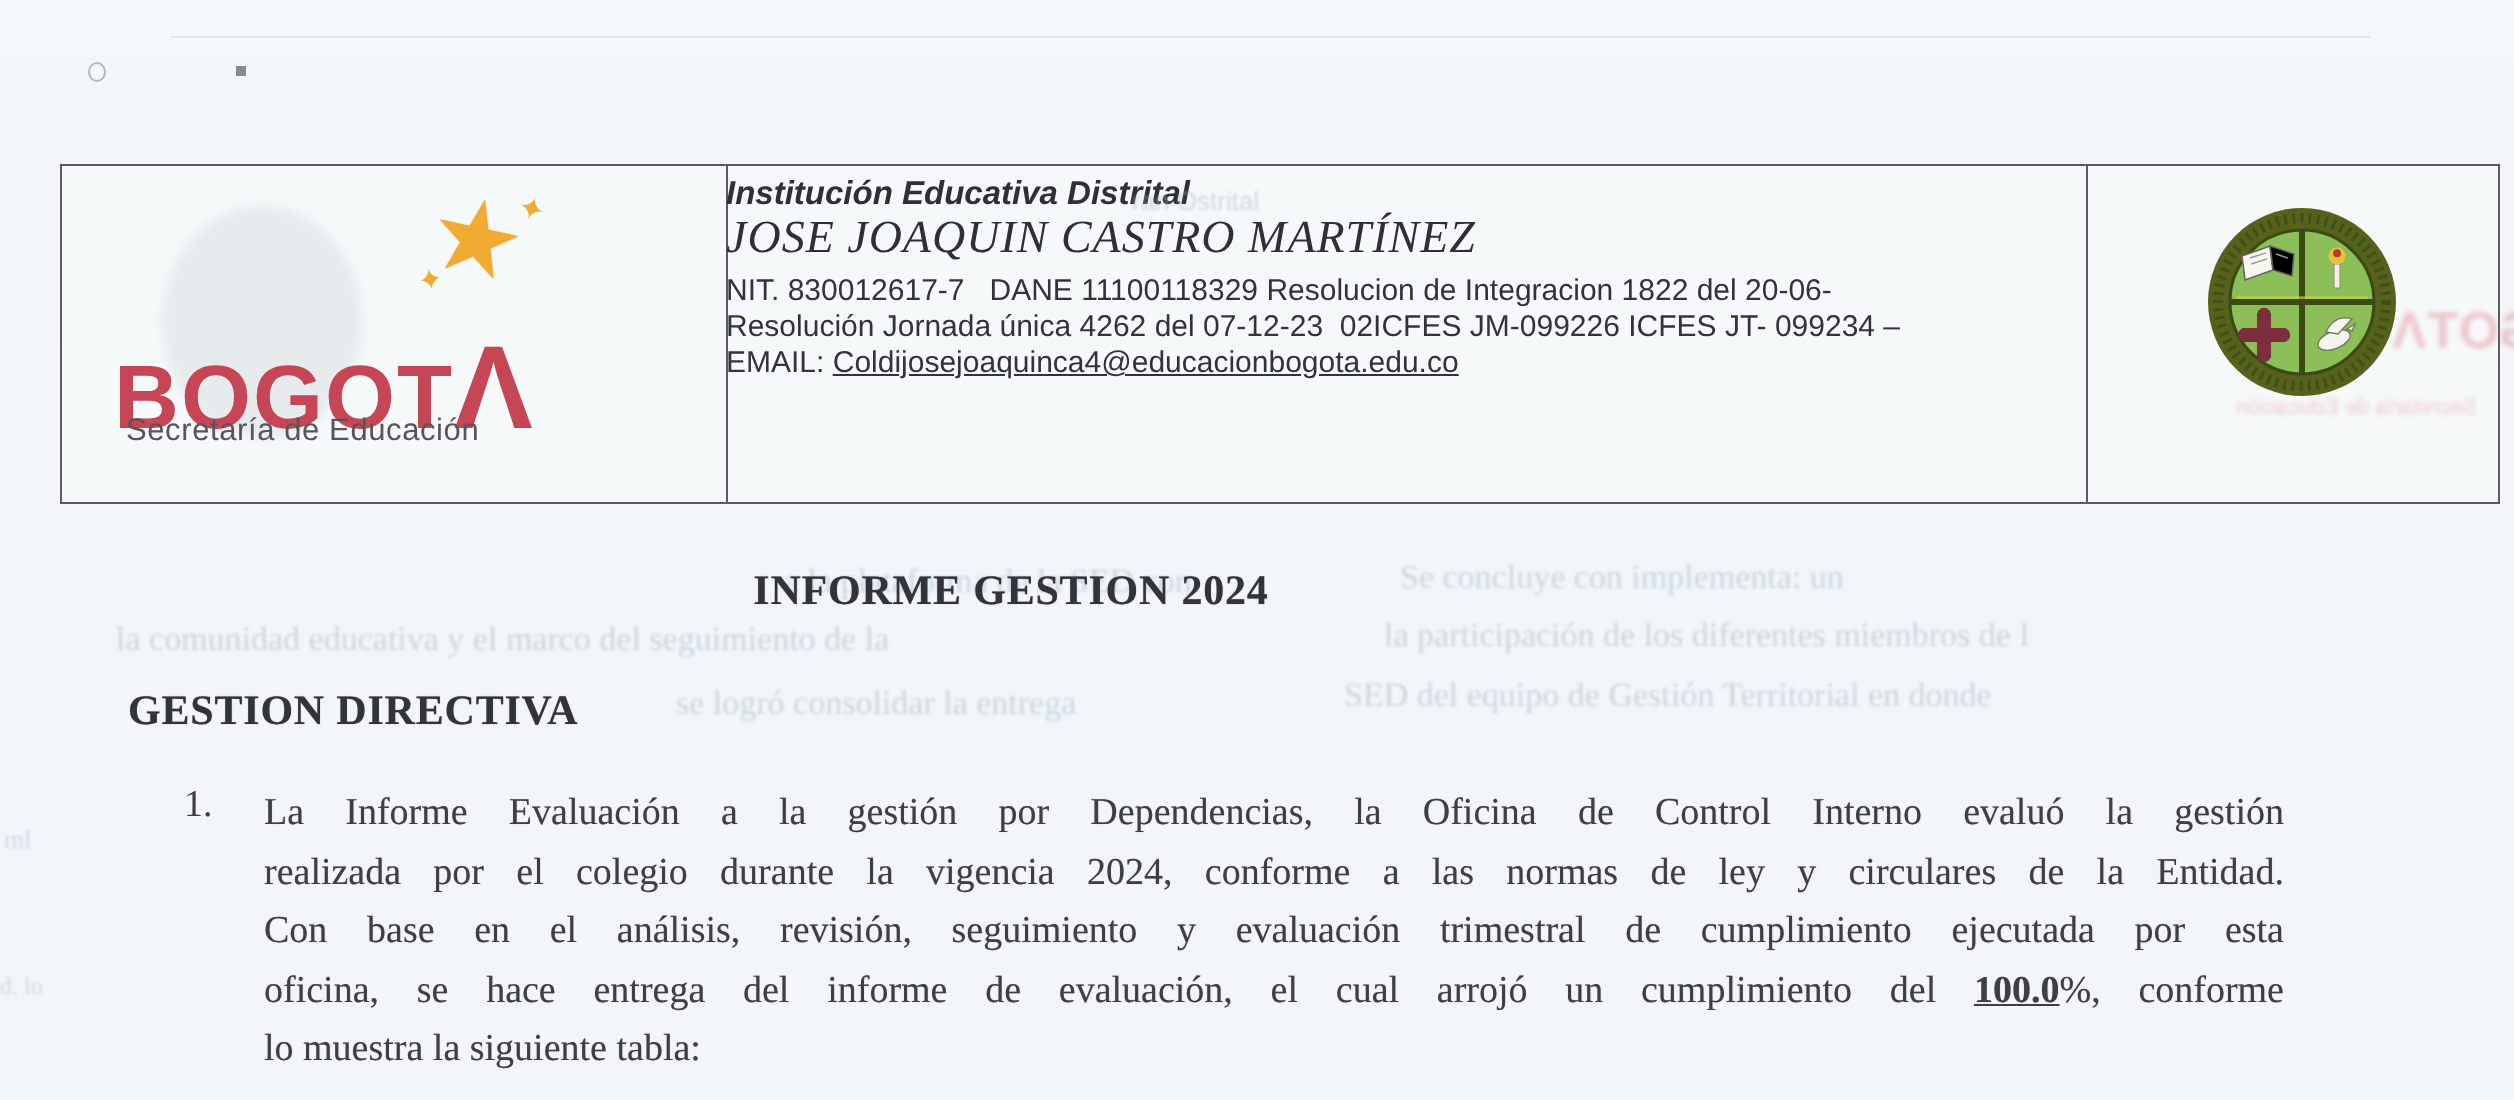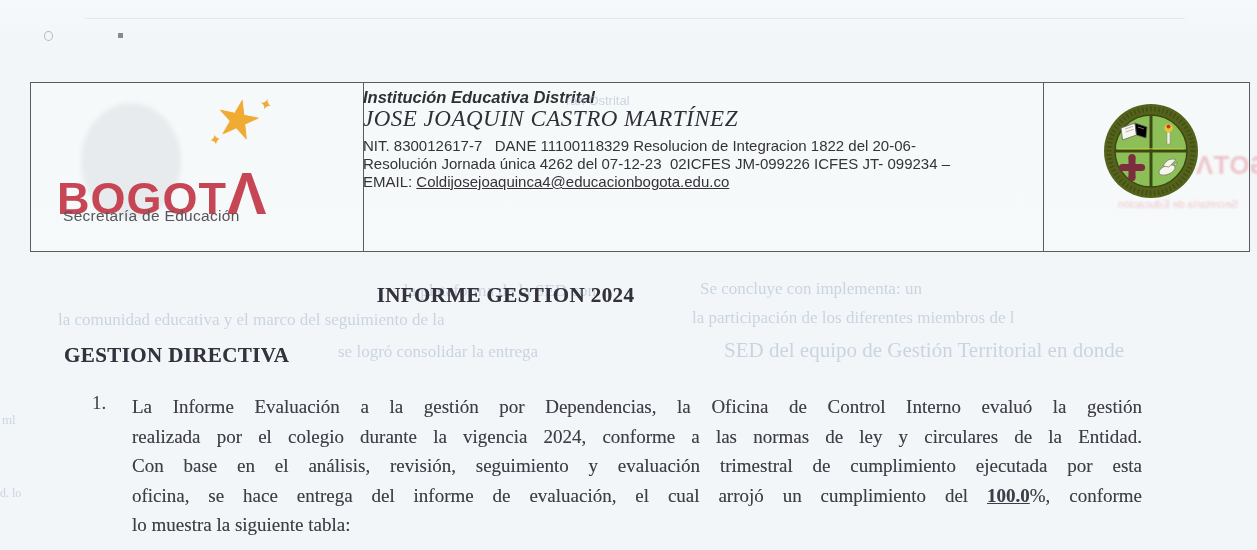--- a/index.html
+++ b/index.html
@@ -127,21 +127,21 @@
       </svg>
     </div>
   </div>
 
   <div class="ghost" style="left:566px;top:93px;font-size:13px;font-family:'Liberation Sans',sans-serif;">ran Ostrital</div>
   <div class="ghost" style="left:392px;top:281px;font-size:17px;">a la plataforma de la SED con</div>
   <div class="ghost" style="left:58px;top:310px;font-size:17px;">la comunidad educativa y el marco del seguimiento de la</div>
   <div class="ghost" style="left:338px;top:342px;font-size:17px;">se logró consolidar la entrega</div>
   <div class="ghost" style="left:692px;top:308px;font-size:17px;">la participación de los diferentes miembros de l</div>
   <div class="ghost" style="left:700px;top:279px;font-size:17px;">Se concluye con implementa: un</div>
-  <div class="ghost" style="left:724px;top:338px;font-size:21px;">SED del equipo de Gestión Territorial en donde</div>
+  <div class="ghost" style="left:672px;top:338px;font-size:17px;">SED del equipo de Gestión Territorial en donde</div>
   <div class="ghost" style="left:2px;top:412px;font-size:13px;">ml</div>
   <div class="ghost" style="left:0px;top:486px;font-size:12px;">d. lo</div>
   <div class="ghost-red" style="left:1196px;top:150px;font-size:26px;">BOGOTΛ</div>
   <div class="ghost-red" style="left:1118px;top:198px;font-size:11px;font-weight:normal;">Secretaría de Educación</div>
 
   <div class="doc-title">INFORME GESTION 2024</div>
   <div class="section-heading">GESTION DIRECTIVA</div>
 
   <div class="item-number">1.</div>
   <div class="para">

